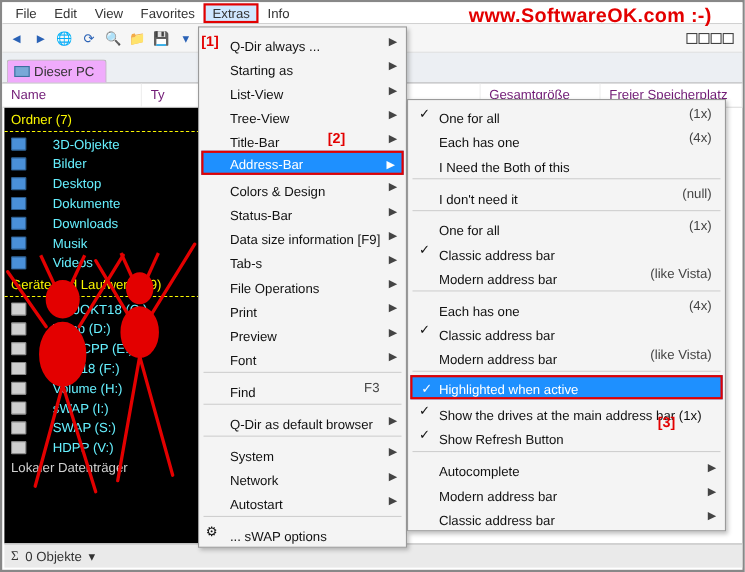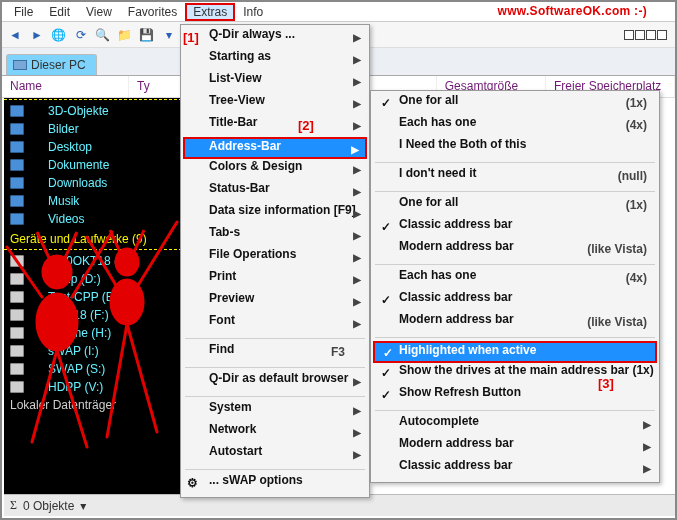--- a/index.html
+++ b/index.html
@@ -51,21 +51,21 @@
   
   .tabstrip {
     height: 28px;
     background: #eceff3;
     display: flex;
     align-items: flex-end;
     padding: 0 4px;
     border-bottom: 1px solid #aaa;
   }
   .tab {
-    background: #7dd3fc;
+    background: #f0abfc;
     border: 1px solid #bbb;
     border-bottom: none;
     border-radius: 3px 3px 0 0;
     padding: 3px 10px 3px 6px;
     display: flex;
     align-items: center;
     gap: 4px;
     color: #333;
   }
   .tab .ico { width: 14px; height: 10px; background: #79a8d8; border: 1px solid #3d6fa0; }
@@ -139,26 +139,25 @@
     position: absolute;
     background: #f4f4f4;
     border: 1px solid #9a9a9a;
     box-shadow: 2px 2px 4px rgba(0,0,0,.25);
     padding: 2px;
     font-size: 12px;
     color: #111;
   }
   .menu .row {
     display: flex;
-    align-items: flex-start;
+    align-items: flex-end;
     height: 22px;
     padding: 0 20px 0 26px;
     position: relative;
     white-space: nowrap;
-    font-weight: bold;
   }
   .menu .row.hi-box { background: #1e90ff; color: #fff; border: 2px solid #e30000; height: 22px; padding: 0 18px 0 24px; }
   .menu .row .arrow {
     position: absolute; right: 6px; top: 5px;
     font-size: 10px; color: #444;
   }
   .menu .row.hi .arrow, .menu .row.hi-box .arrow { color: #fff; }
   .menu .row .kbd {
     position: absolute; right: 22px; top: 3px;
     color: #444;
@@ -183,21 +182,21 @@
     position: absolute;
     color: #e30000;
     font-weight: bold;
     font-size: 13px;
   }
   .watermark {
     position: absolute;
     top: 2px; right: 28px;
     color: #e30000;
     font-weight: bold;
-    font-size: 12px;
+    font-size: 18px;
     letter-spacing: .3px;
   }
   
   .ants {
     position: absolute;
     left: 0; top: 200px;
     width: 200px; height: 280px;
     pointer-events: none;
   }
 </style>
@@ -242,20 +241,21 @@
 <div class="cols" id="cols">
     <div class="col" style="width: 128px;">Name</div>
     <div class="col" style="width: 90px;">Ty</div>
     <div class="col" style="width: 140px;"></div>
     <div class="col" style="width: 80px;"></div>
     <div class="col" style="width: 110px;">Gesamtgröße</div>
     <div class="col" style="width: 130px;">Freier Speicherplatz</div>
   </div>
 
 <div class="filepane" id="filepane">
+    <div class="group-hdr">Ordner (7) </div>
     <div class="dashed"></div>
     <div class="frow">
       <span class="fi"></span>
       <span>3D-Objekte</span>
     </div>
     <div class="frow">
       <span class="fi"></span>
       <span>Bilder</span>
     </div>
     <div class="frow">

